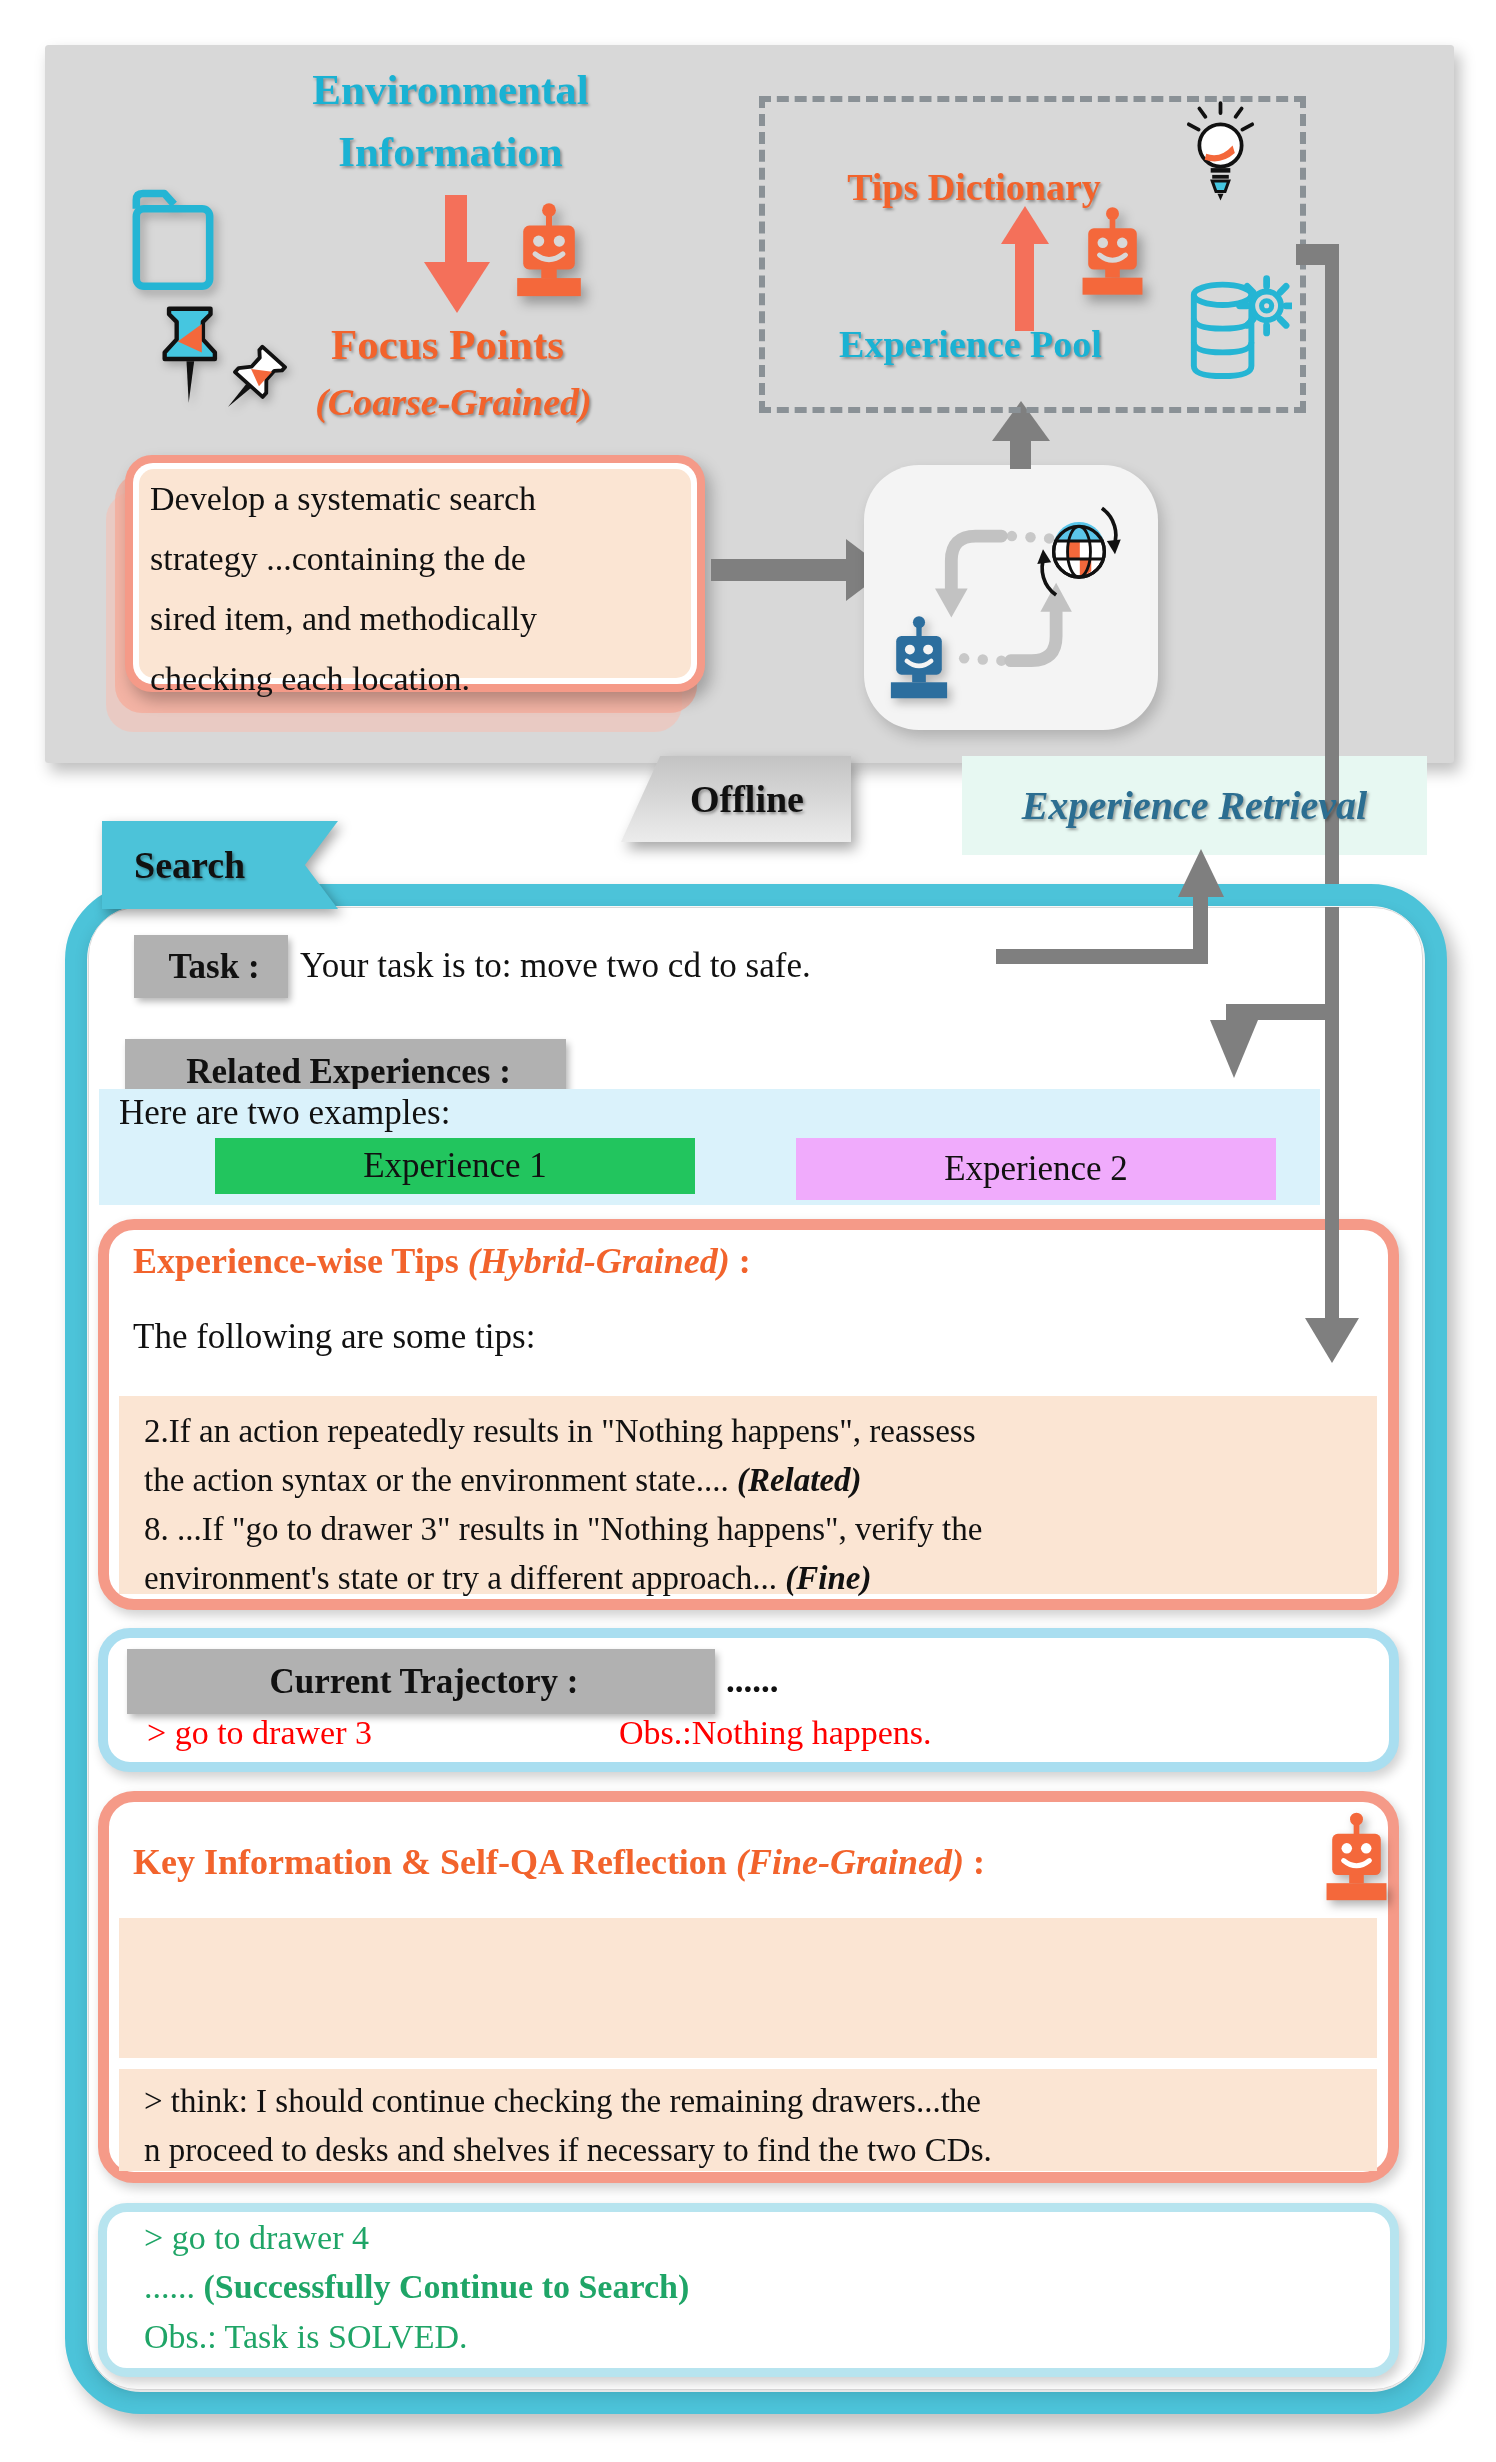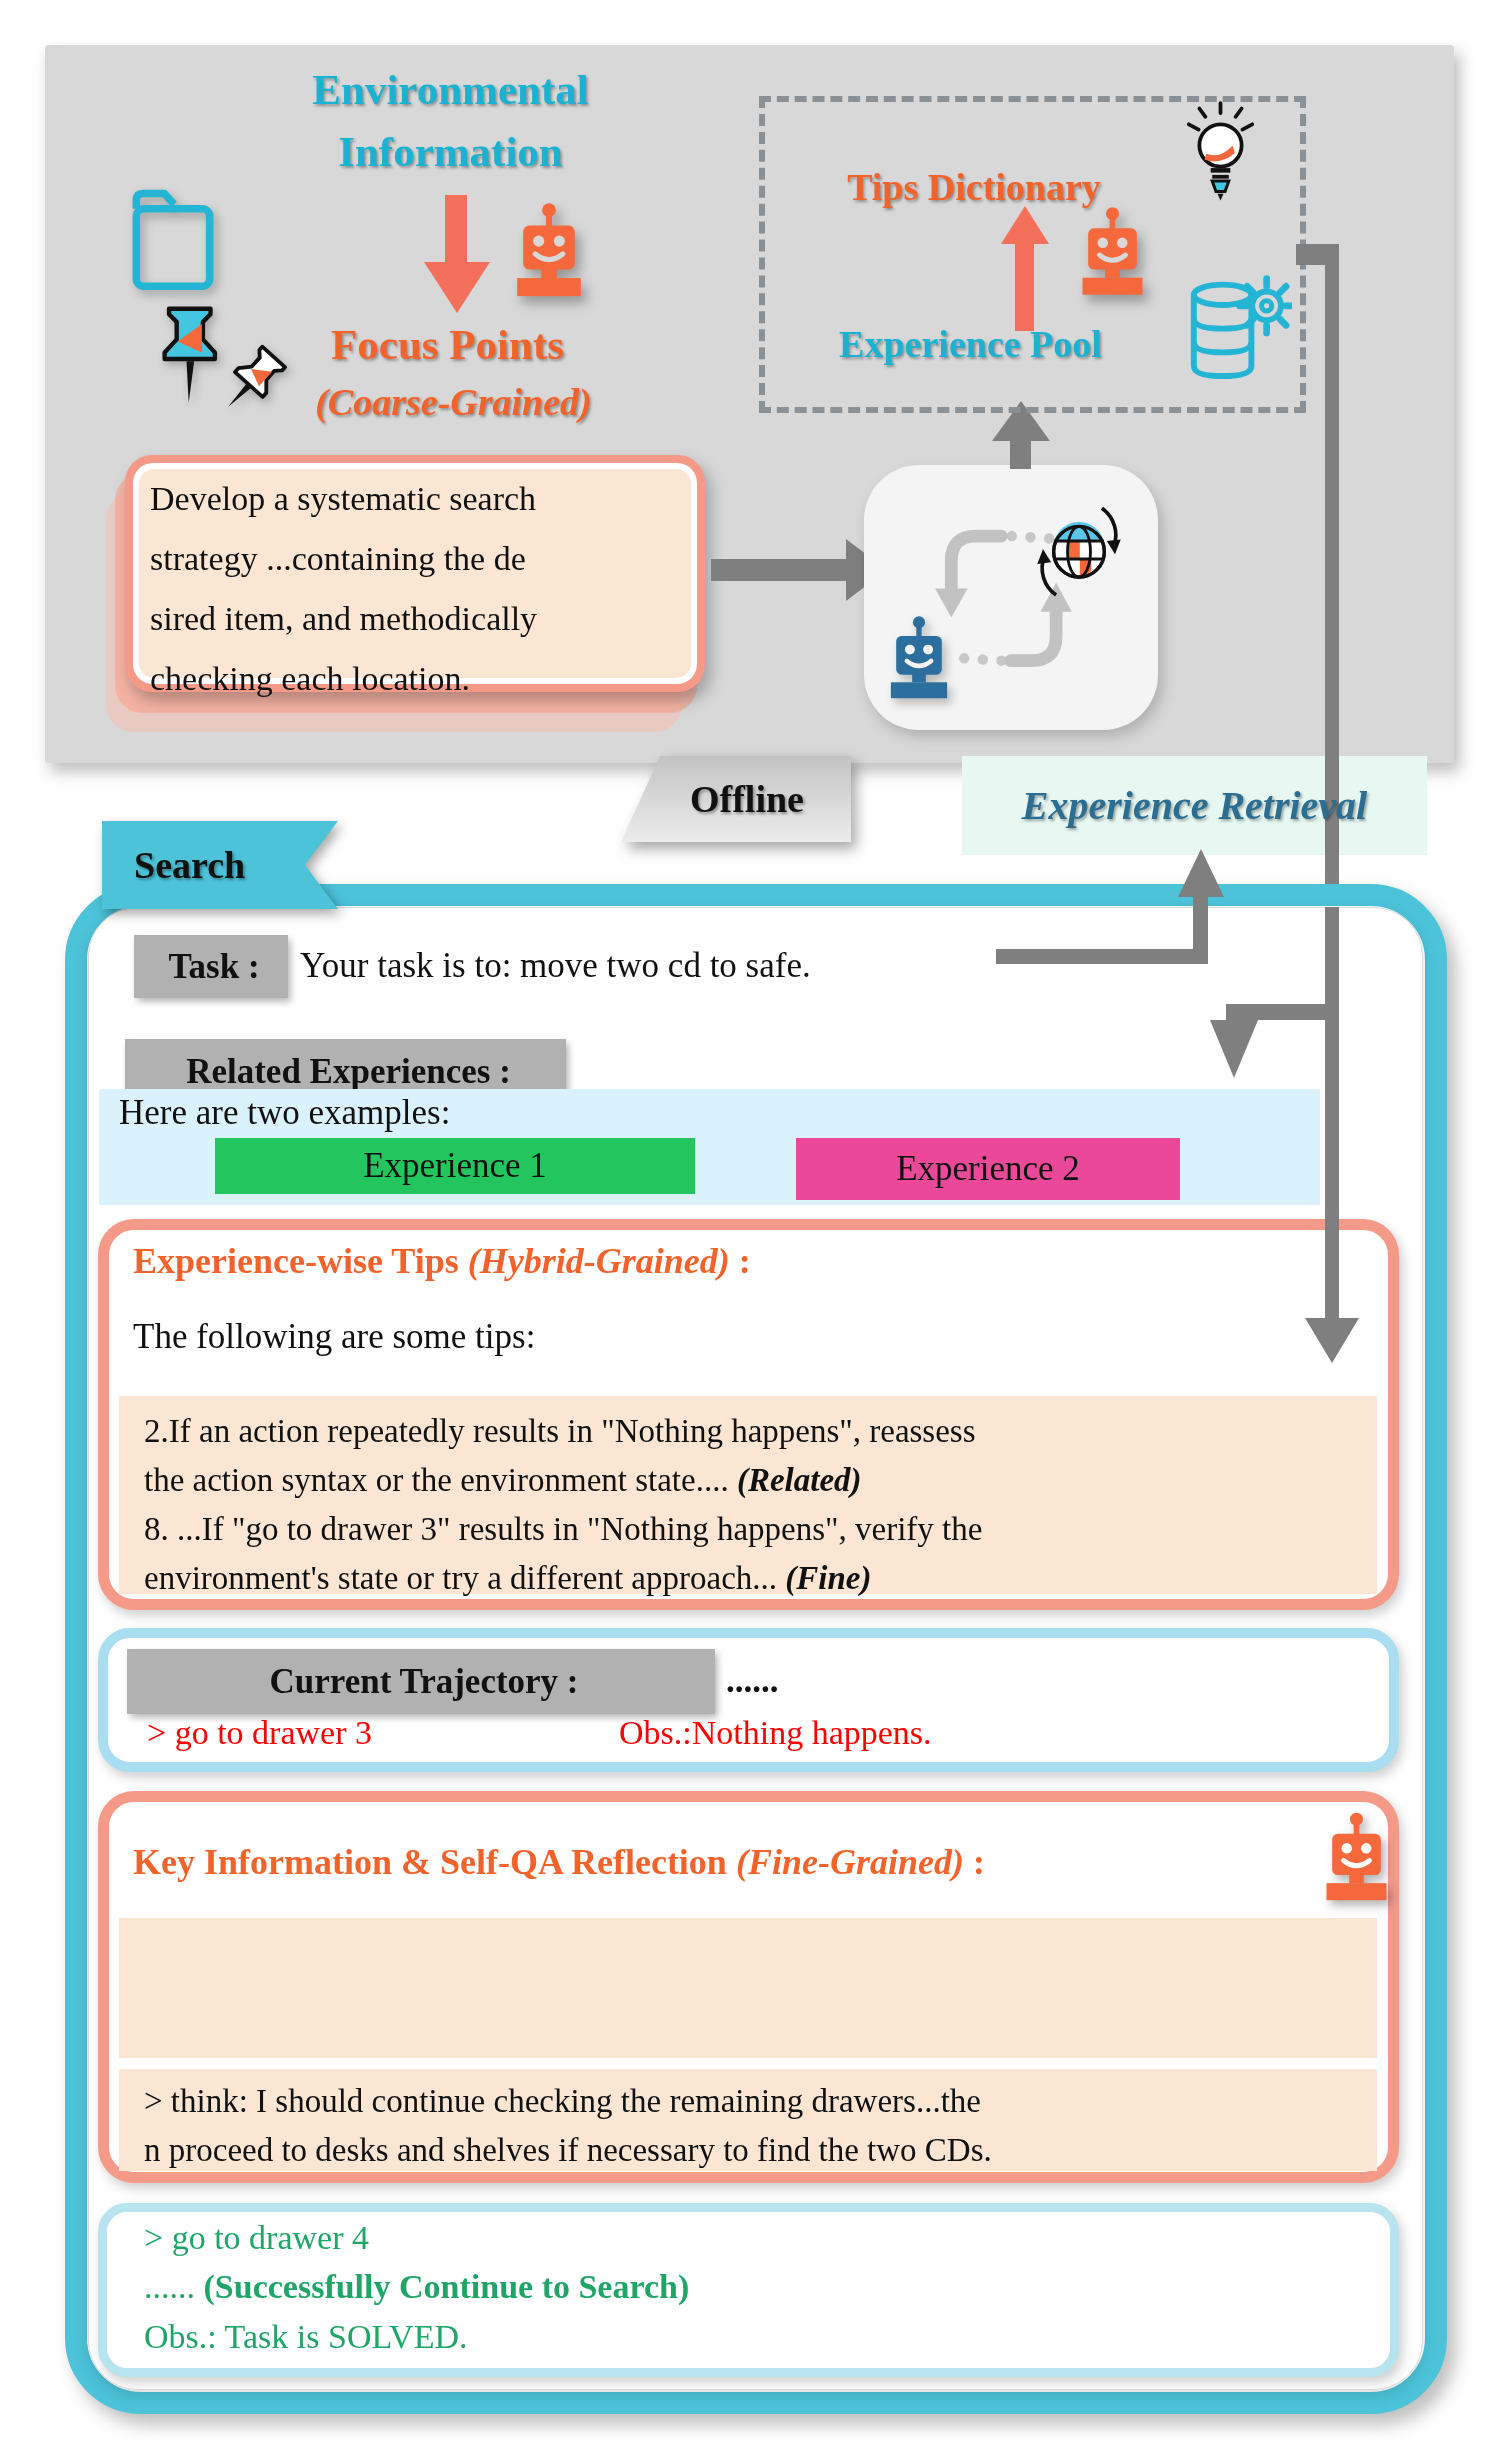--- a/index.html
+++ b/index.html
@@ -214,21 +214,21 @@
 
   <div class="abs chip" style="left:125px;top:1017px;width:435px;height:65px;z-index:5;margin-top:22px;">
     <span class="b" style="font-size:35px;">Related  Experiences :</span>
   </div>
 
   <div class="abs" style="left:99px;top:1089px;width:1221px;height:116px;background:#daf2fb;z-index:5;"></div>
   <div class="txt" style="left:119px;top:1093px;font-size:35px;z-index:6;">Here are two examples:</div>
   <div class="abs" style="left:215px;top:1138px;width:480px;height:56px;background:#22c55e;z-index:6;display:flex;align-items:center;justify-content:center;">
     <span style="font-size:35px;">Experience 1</span>
   </div>
-  <div class="abs" style="left:796px;top:1138px;width:384px;height:62px;background:#ec4899;z-index:6;display:flex;align-items:center;justify-content:center;">
+  <div class="abs" style="left:796px;top:1138px;width:480px;height:62px;background:#f0abfc;z-index:6;display:flex;align-items:center;justify-content:center;">
     <span style="font-size:35px;">Experience 2</span>
   </div>
 
   <div class="abs shadow-lite" style="left:98px;top:1219px;width:1301px;height:391px;border:11.6px solid #f59a88;border-radius:36px;background:#fff;z-index:5;box-sizing:border-box;"></div>
   <div class="txt orange" style="left:133px;top:1240px;font-size:36px;z-index:6;">
     <span class="b">Experience-wise Tips </span><span class="b i">(Hybrid-Grained)</span><span class="b"> :</span>
   </div>
   <div class="txt" style="left:133px;top:1317px;font-size:35px;z-index:6;">The following are some tips:</div>
   <div class="abs" style="left:119px;top:1396px;width:1258px;height:198px;background:#fbe5d3;z-index:6;"></div>
   <div class="abs" style="left:144px;top:1407px;font-size:33px;line-height:49px;z-index:7;">

